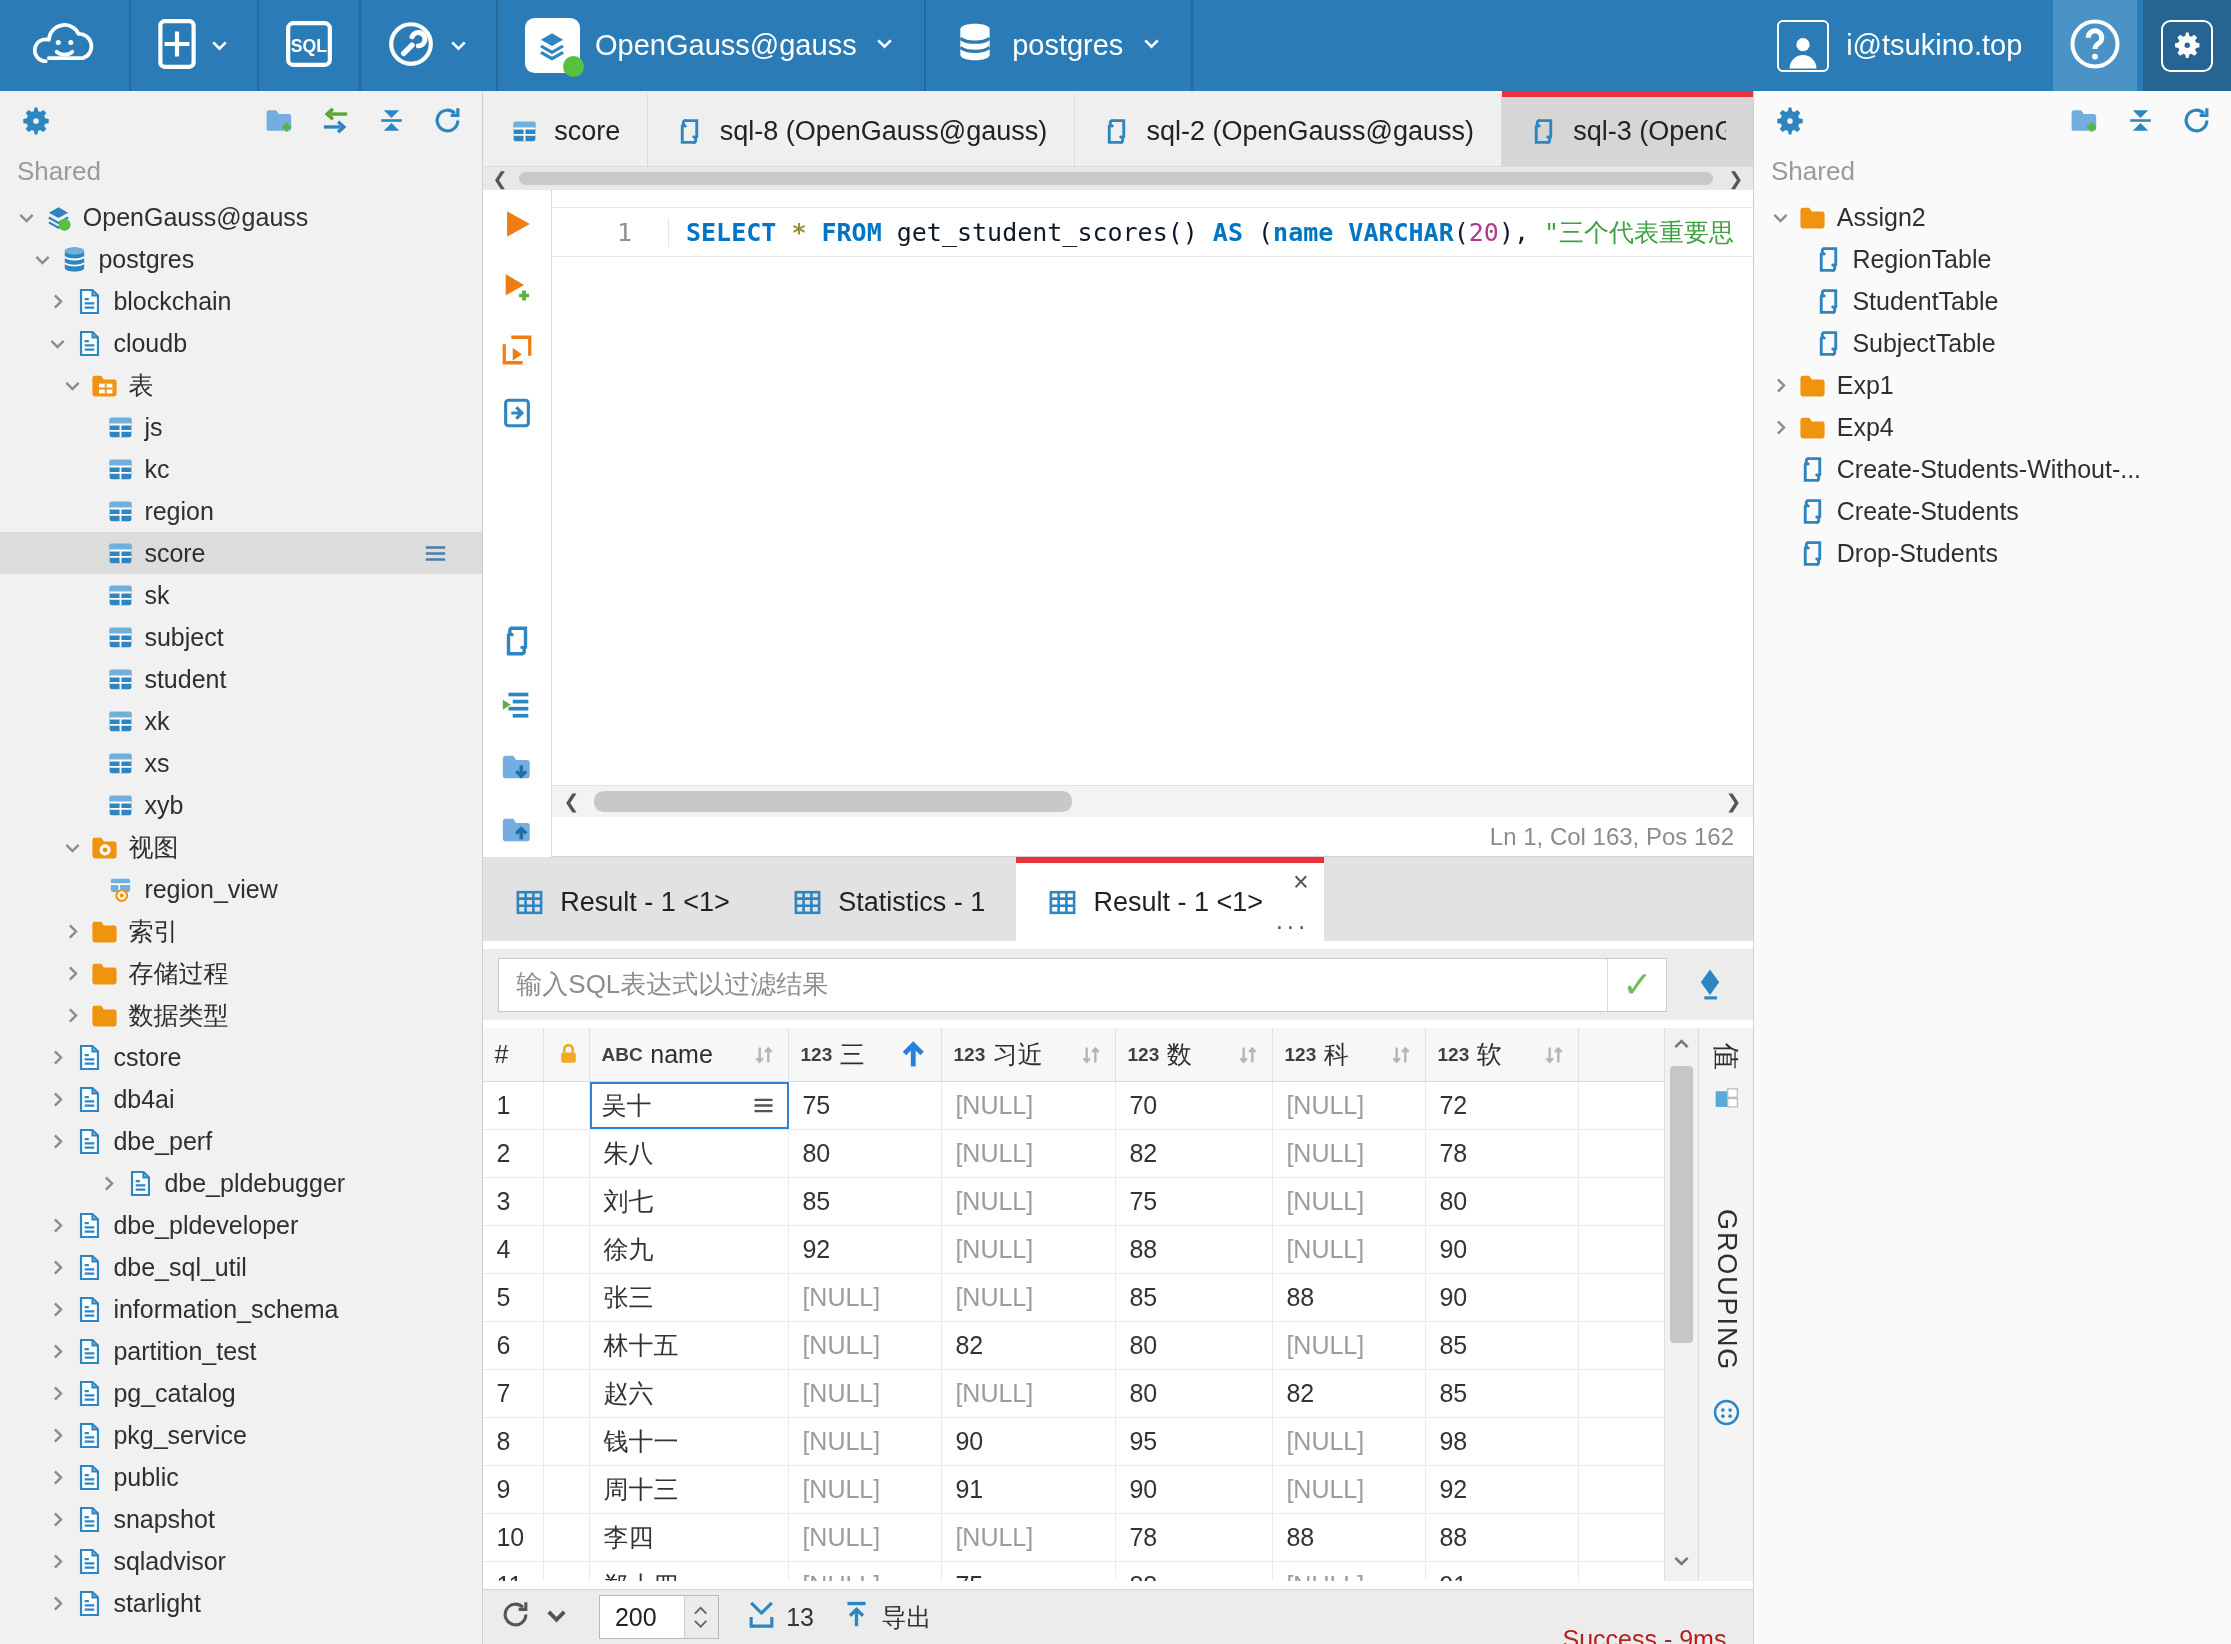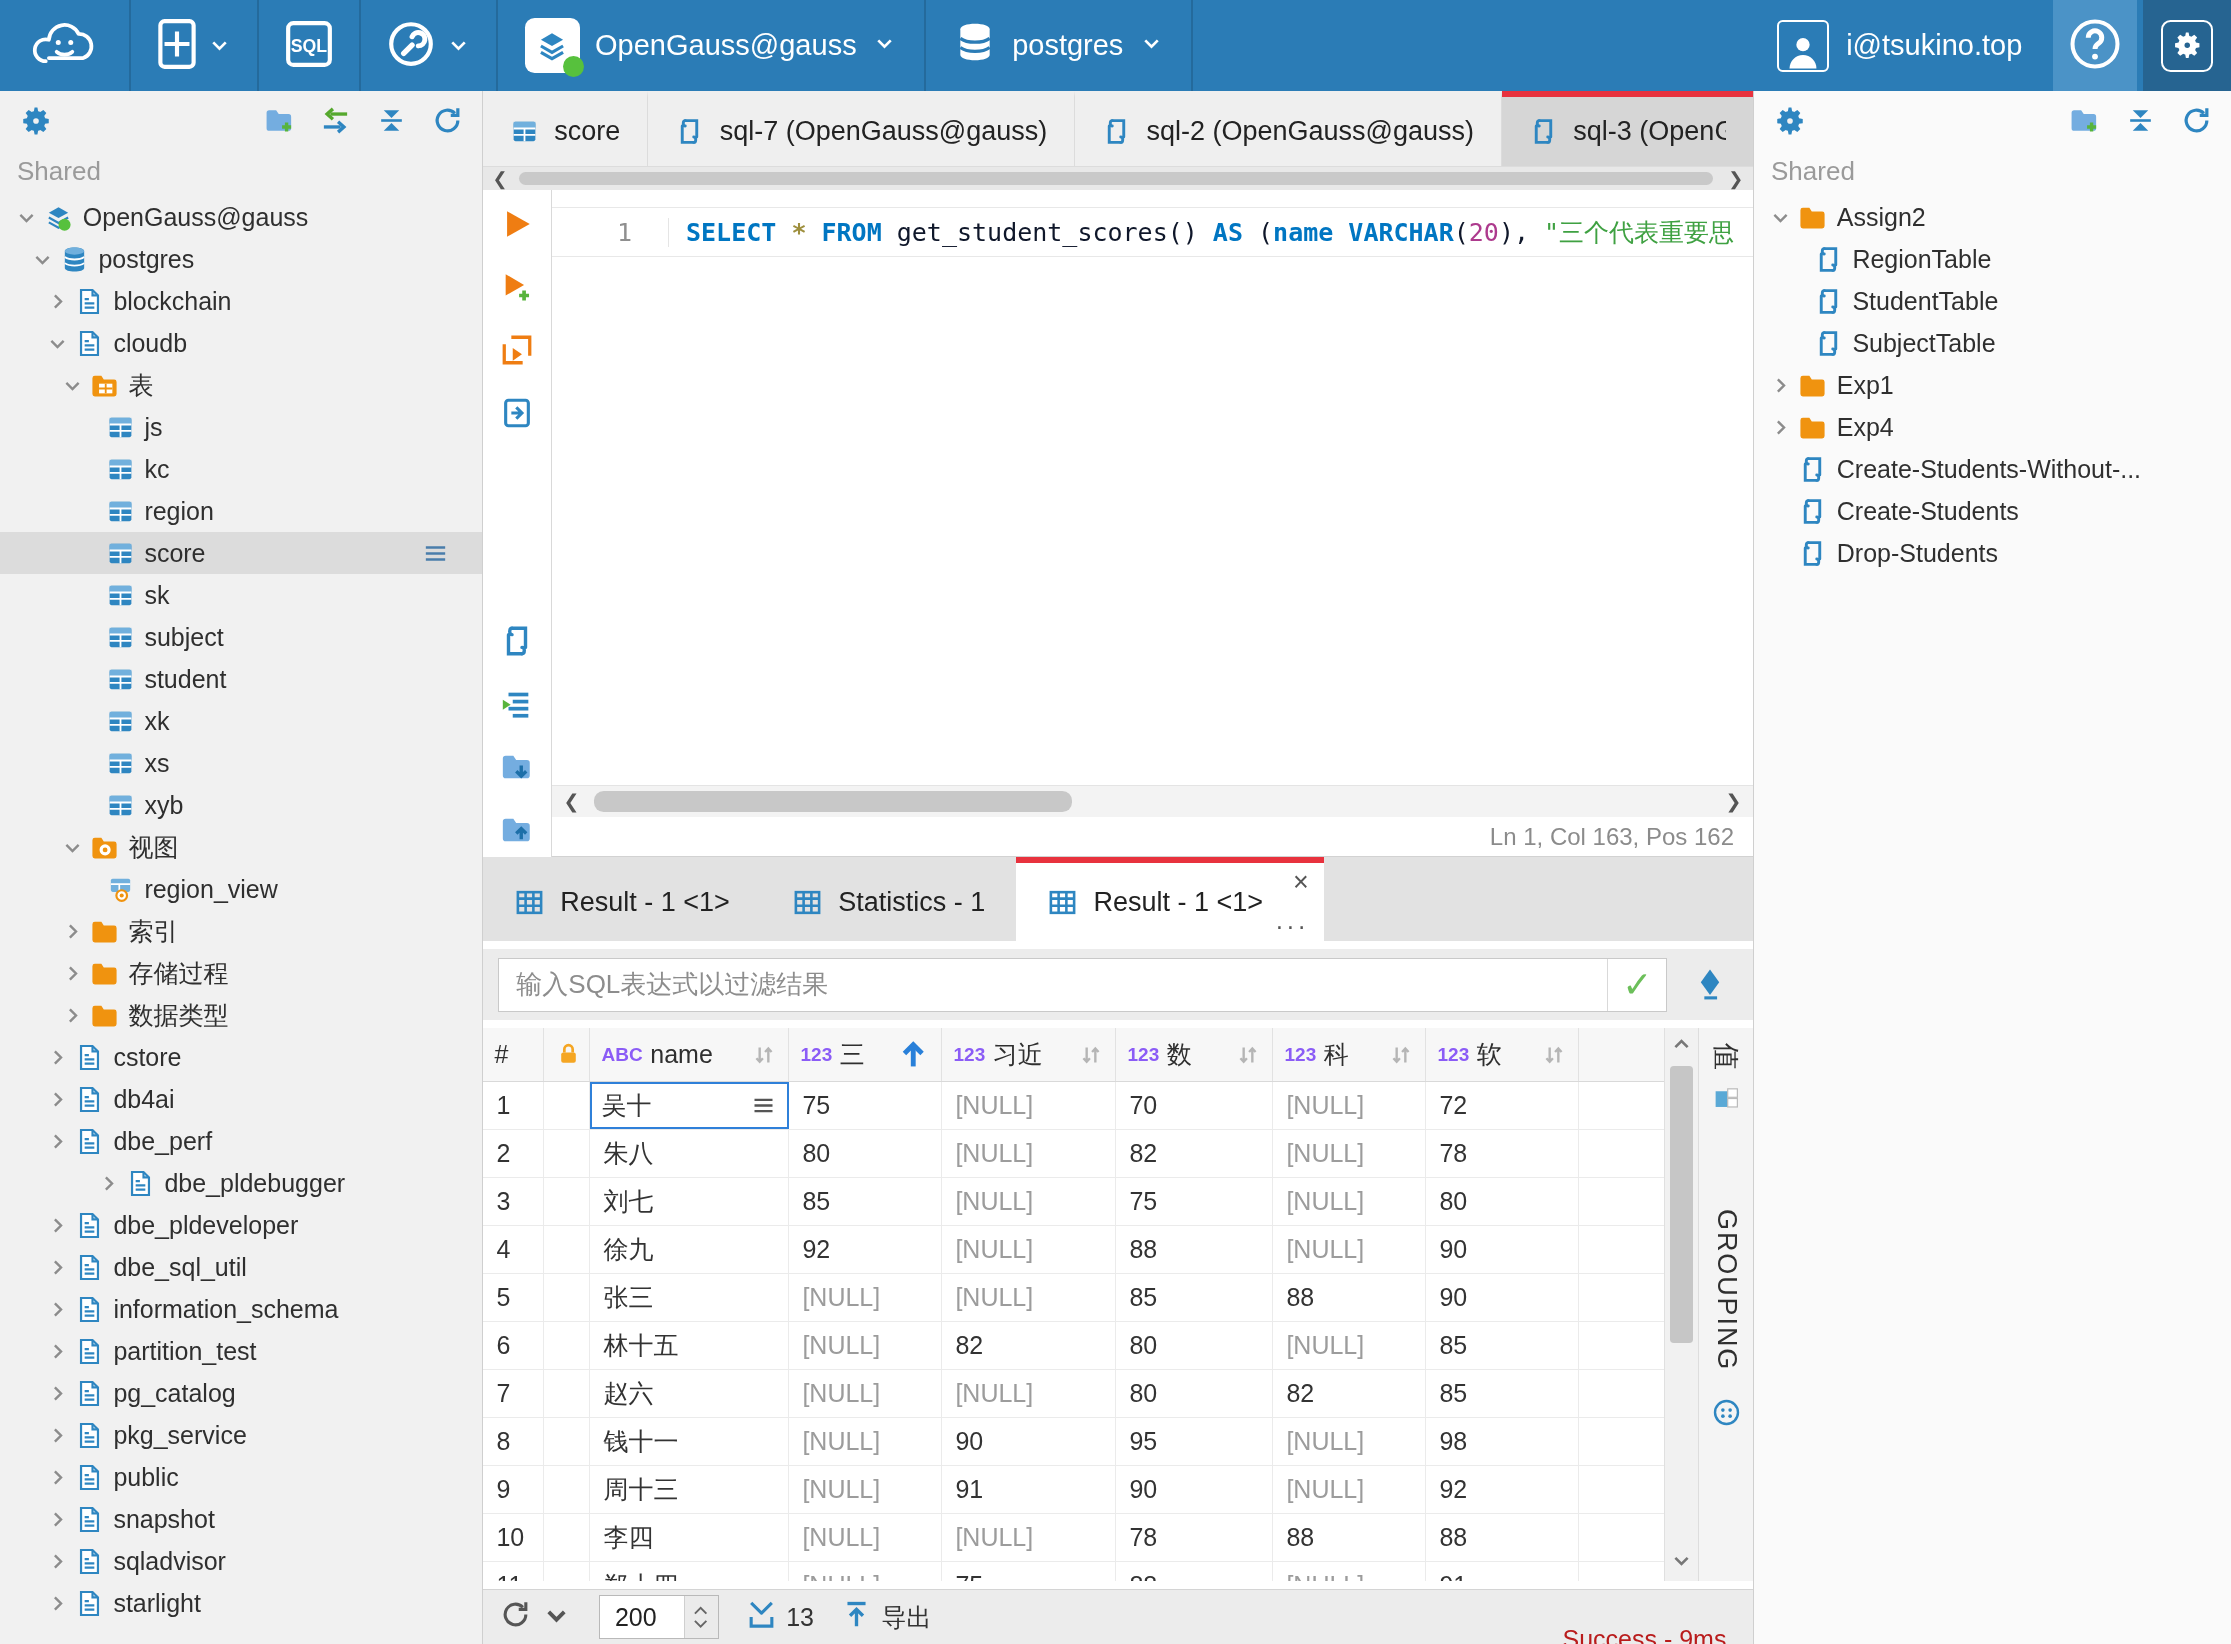--- a/index.html
+++ b/index.html
@@ -81,21 +81,21 @@
   .filter-box input { flex:1; border:none; outline:none; font-size:26px; padding:0 17px; color:#333; background:transparent; font-family:inherit; }
   .filter-box input::placeholder { color:#8d8d8d; }
   .filter-apply { width:59px; border:none; border-left:1.9px solid #d9d9d9; background:#fff; font-size:36px; color:#6cbf5a; display:flex; align-items:center; justify-content:center; cursor:pointer; }
   .filter-clear { width:55px; height:54px; background:none; border:none; cursor:pointer; display:flex; align-items:center; justify-content:center; }
   .filter-clear svg { width:34px; height:34px; }
 
   .gridzone { flex:1; display:flex; min-height:0; background:#fff; }
   .grid { flex:1; min-width:0; overflow:hidden; font-size:25px; color:#333; }
   .g-hrow { display:flex; height:54px; background:#f7f7f7; border-bottom:1.9px solid #d9d9d9; }
   .g-hcell { display:flex; align-items:center; padding:0 11.5px; gap:7.6px; border-right:1px solid #e2e2e2; font-size:25px; color:#2f2f2f; overflow:hidden; white-space:nowrap; flex:none; }
-  .g-hcell .g-type { color:#8b5cf6; font-weight:700; font-size:19px; flex:none; }
+  .g-hcell .g-type { color:#404040; font-weight:700; font-size:19px; flex:none; }
   .g-hcell .sorticon { margin-left:auto; flex:none; display:flex; }
   .g-hcell.filler, .g-cell.filler { flex:1; border-right:none; }
   .g-row { display:flex; height:48px; border-bottom:1px solid #ebebeb; }
   .g-cell { display:flex; align-items:center; padding:0 13.4px; border-right:1px solid #ebebeb; overflow:hidden; white-space:nowrap; flex:none; }
   .g-null { color:#9c9c9c; }
   .g-cell.selcell { border:2.9px solid #2f80d9; padding:0 9.6px; }
   .selcell .cell-menu { margin-left:auto; display:flex; }
   .selcell .cell-menu svg { width:27px; height:27px; }
 
   .vscroll { width:34px; background:#f1f1f1; border-left:1px solid #e0e0e0; display:flex; flex-direction:column; align-items:center; padding:5.7px 0; flex:none; }
@@ -731,21 +731,21 @@
                   <path d="M3 9.5h18M3 14.8h18M12 9.5V20" stroke="#fff" stroke-width="1.5"></path>
                 </svg></span></span>
             <span style="overflow: hidden;">score</span>
           </div>
           <div class="etab">
             <span><span><svg viewBox="0 0 24 24" fill="none" stroke="#2e86c1" stroke-width="2.4" stroke-linecap="round" width="29" height="29" style="display: block;">
                   <path d="M8.5 3H18v13.5"></path>
                   <path d="M15.5 21H6V7.5"></path>
                   <path d="M8.5 3c-2.2 0-2.2 4.5 0 4.5M15.5 21c2.2 0 2.2-4.5 0-4.5"></path>
                 </svg></span></span>
-            <span style="overflow: hidden;">sql-7 (OpenGauss@gauss)</span>
+            <span style="overflow: hidden;">sql-8 (OpenGauss@gauss)</span>
           </div>
           <div class="etab">
             <span><span><svg viewBox="0 0 24 24" fill="none" stroke="#2e86c1" stroke-width="2.4" stroke-linecap="round" width="29" height="29" style="display: block;">
                   <path d="M8.5 3H18v13.5"></path>
                   <path d="M15.5 21H6V7.5"></path>
                   <path d="M8.5 3c-2.2 0-2.2 4.5 0 4.5M15.5 21c2.2 0 2.2-4.5 0-4.5"></path>
                 </svg></span></span>
             <span style="overflow: hidden;">sql-2 (OpenGauss@gauss)</span>
           </div>
           <div class="etab active">

